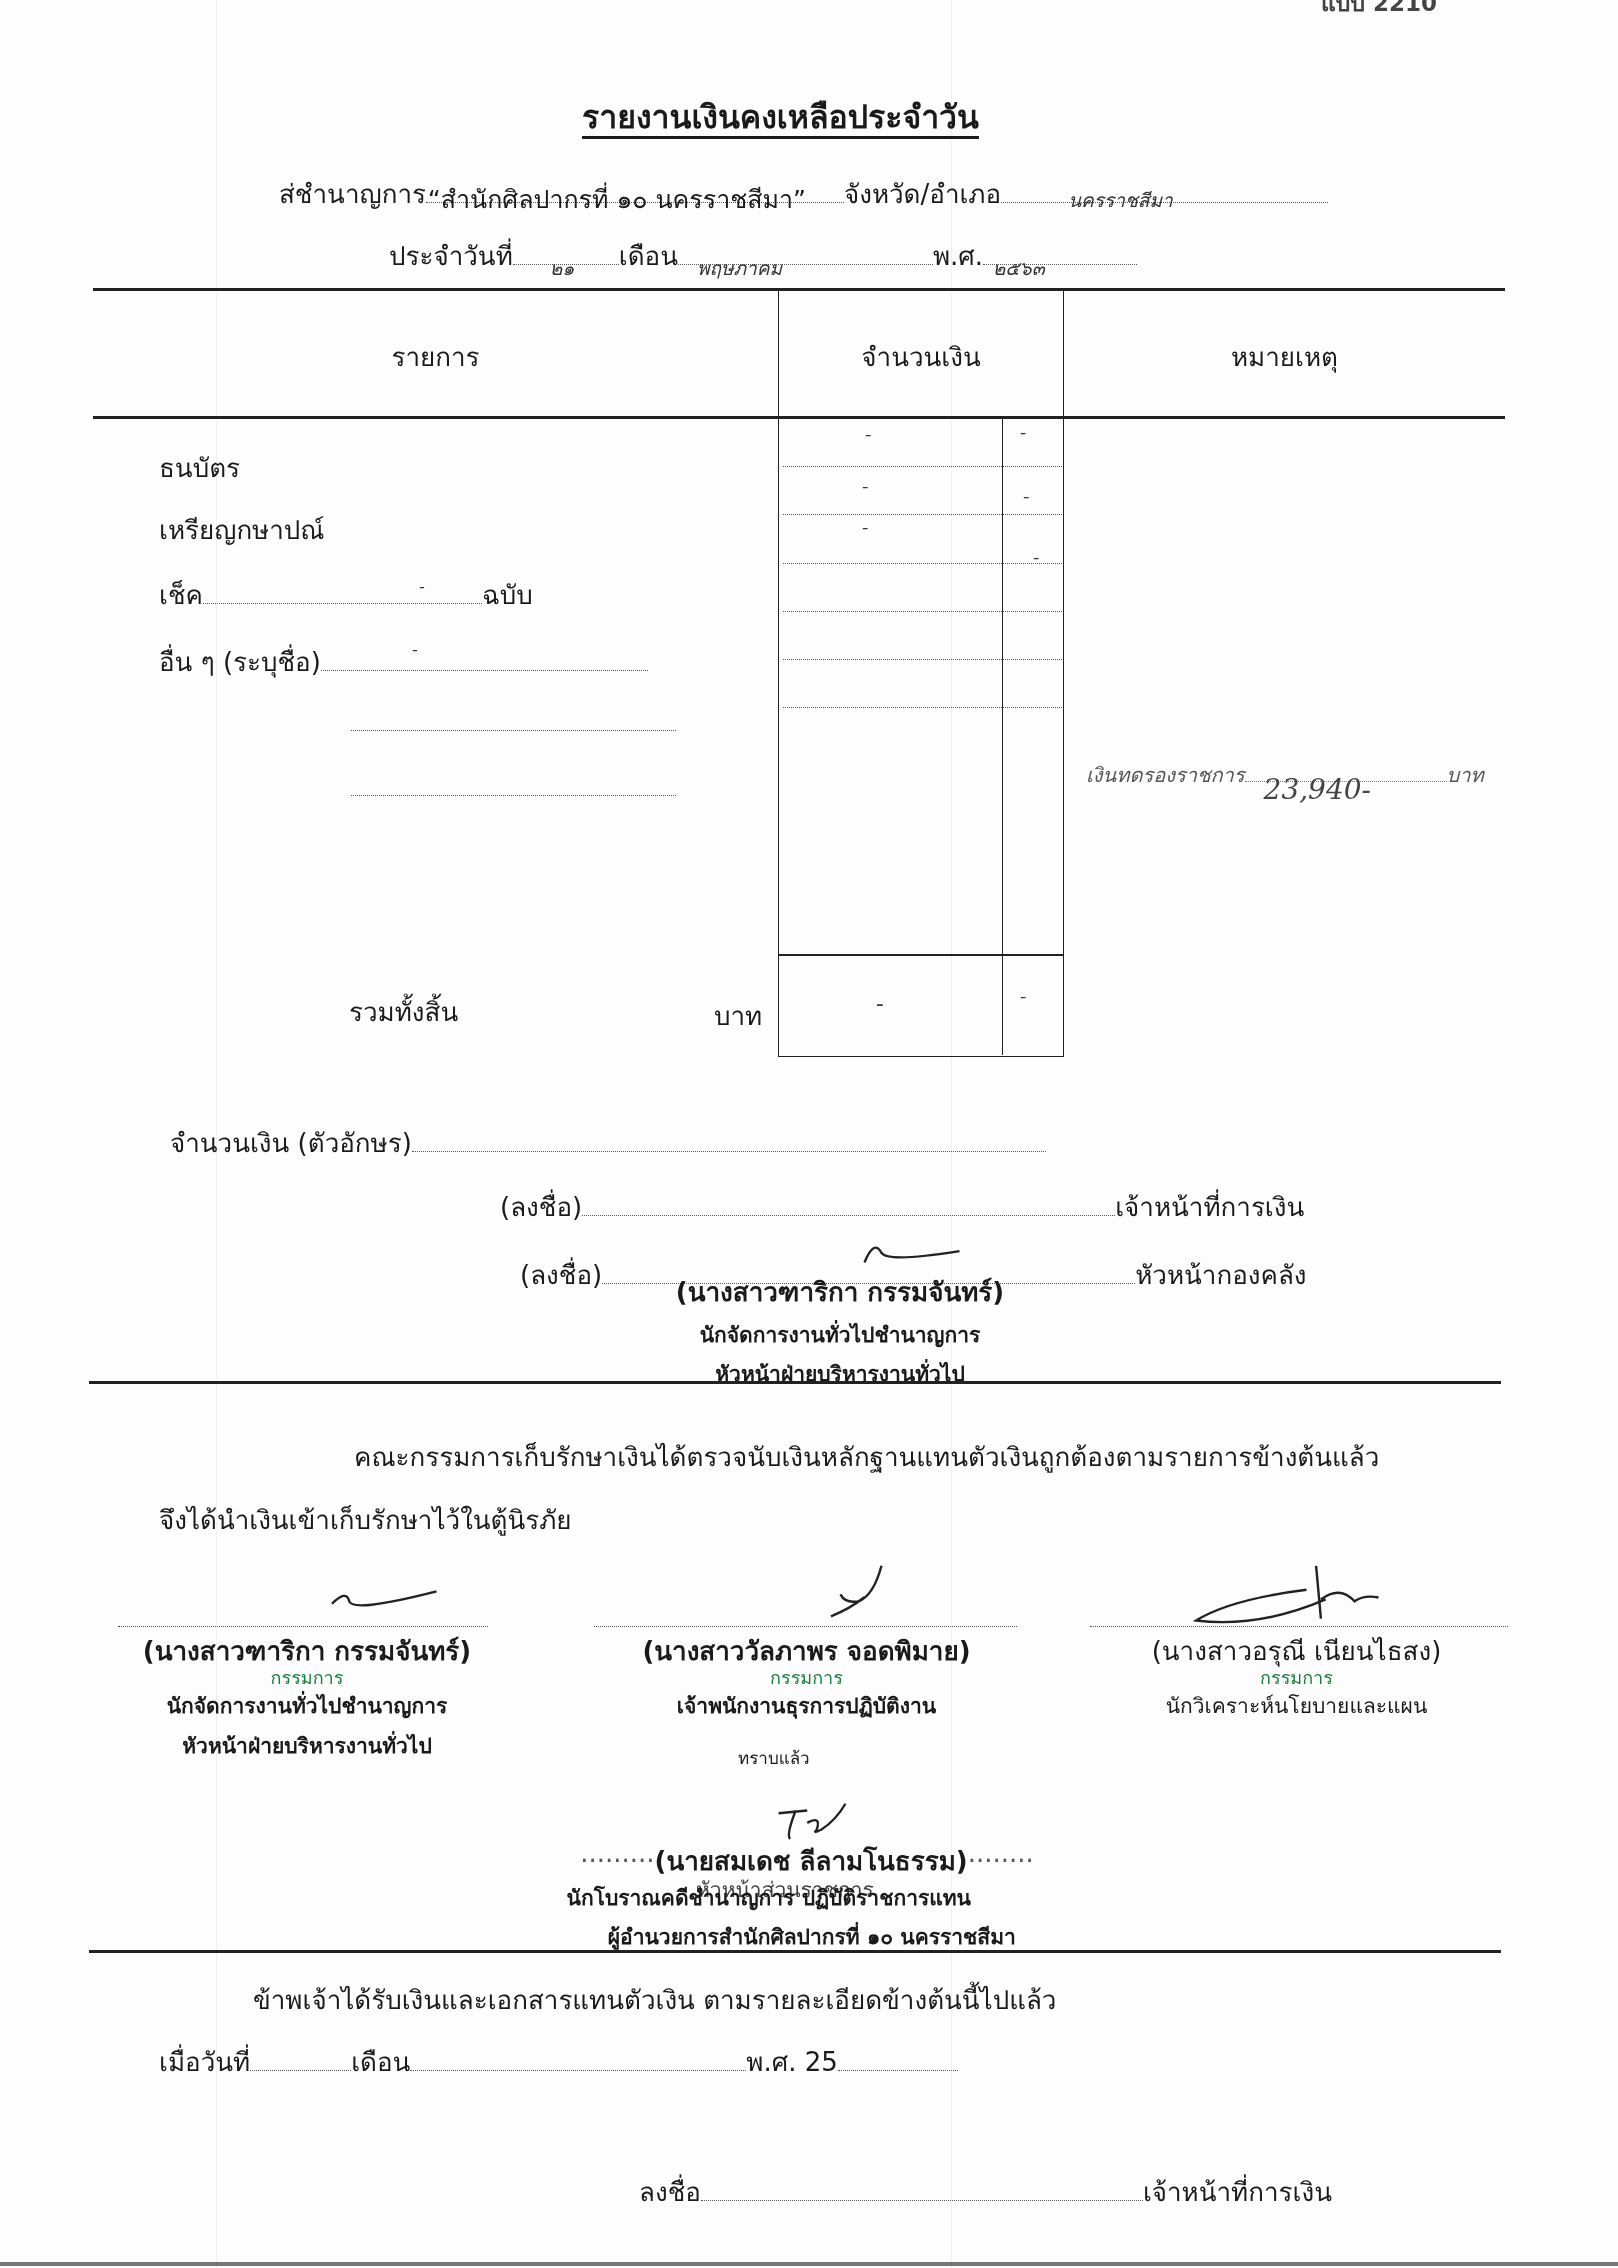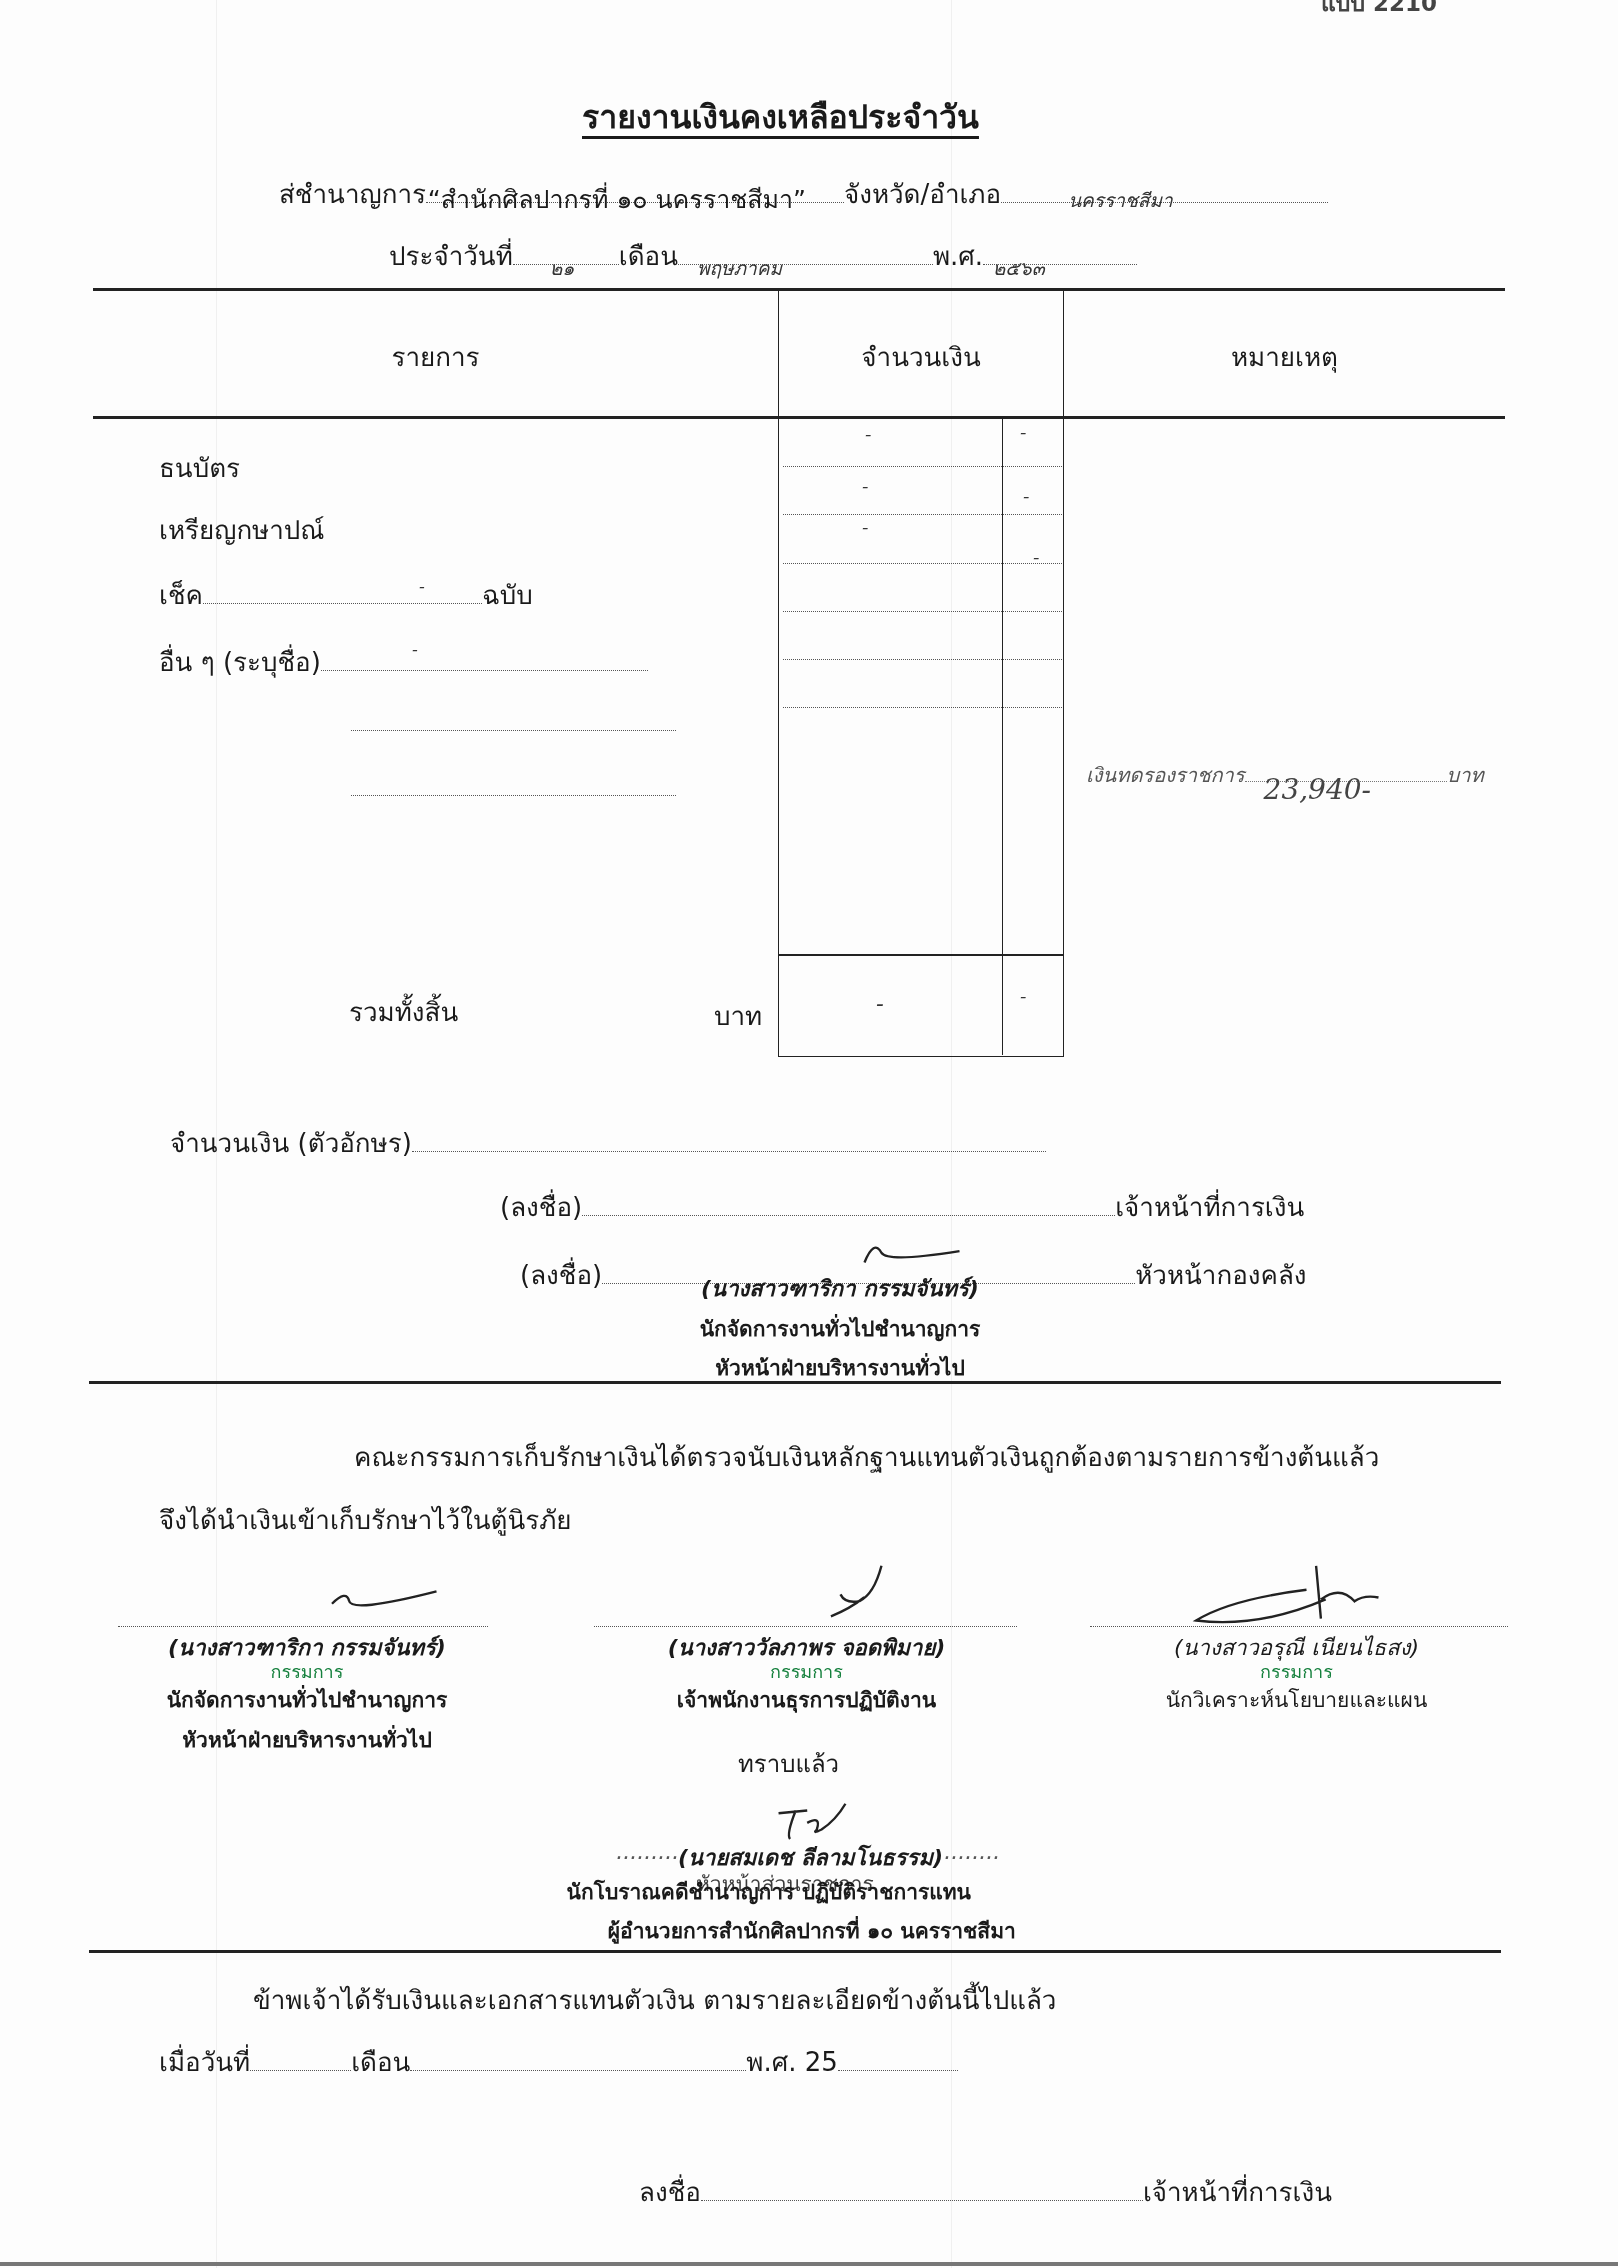--- a/index.html
+++ b/index.html
@@ -6,32 +6,32 @@
   body {
     width: 1619px; height: 2268px;
     background: #fdfdfd;
     font-family: "DejaVu Sans", "Liberation Sans", sans-serif;
     color: #1a1a1a;
     position: relative;
     overflow: hidden;
   }
   .abs { position: absolute; white-space: nowrap; }
   .t28 { font-size: 26px; }
-  .t26 { font-size: 24px; }
+  .t26 { font-size: 17px; }
   .hand { font-family: "DejaVu Serif", serif; font-style: italic; color: #333; }
   .dots { border-bottom: 1.9px dotted #555; display: inline-block; vertical-align: baseline; }
   .hr { position: absolute; background: #222; }
   .fold { position: absolute; top: 0; bottom: 0; width: 1px; background: rgba(0,0,0,0.05); }
   .title {
     font-size: 32px; font-weight: bold; text-decoration: underline;
     text-decoration-thickness: 2.9px; text-underline-offset: 7.7px;
   }
   .center { text-align: center; }
   .sig-block { position: absolute; text-align: center; }
-  .sig-block .name { font-size: 22px; font-weight: bold; font-style: italic; }
+  .sig-block .name { font-size: 26px; font-weight: bold; }
   .sig-block .role { font-size: 18px; margin-top: -7.7px; color: #15803d; }
   .sig-block .pos { font-size: 21px; font-weight: bold; }
   .scribble { position: absolute; }
 </style>
 </head>
 <body>
 
 <div class="fold" style="left:216px"></div>
 <div class="fold" style="left:951px"></div>
 

